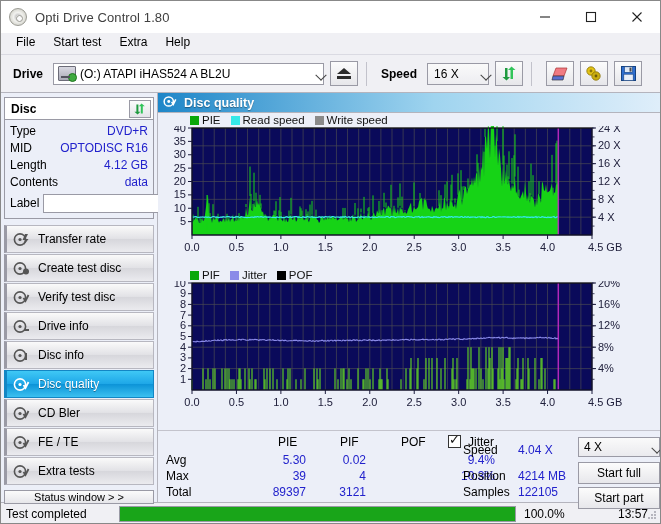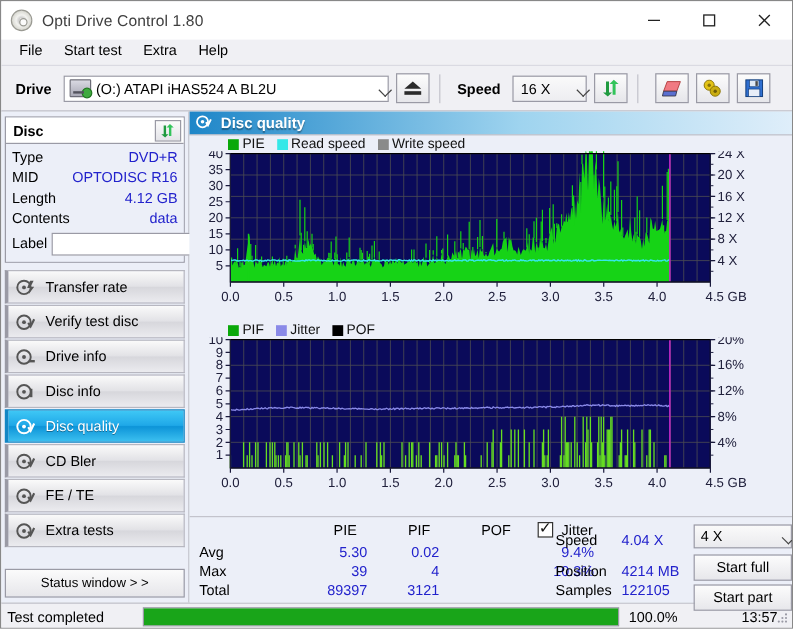--- a/index.html
+++ b/index.html
@@ -379,20 +379,30 @@
       <div class="navlist">
         <div class="nav-item">
           <span class="nav-ico">
             <svg width="17" height="15" viewBox="0 0 17 15">
                 <circle cx="7" cy="7.5" r="5.6" fill="none" stroke="#555" stroke-width="1.6"></circle>
                 <circle cx="7" cy="7.5" r="1.6" fill="#555"></circle>
                 <path d="M12 2 L15 2 L12.5 7 L15.5 7 L11 13 L12 8 L9.6 8 Z" fill="#555"></path>
               </svg>
           </span>
           <span>Transfer rate</span>
+        </div>
+        <div class="nav-item">
+          <span class="nav-ico">
+            <svg width="17" height="15" viewBox="0 0 17 15">
+                <circle cx="7" cy="7.5" r="5.6" fill="none" stroke="#555" stroke-width="1.6"></circle>
+                <circle cx="7" cy="7.5" r="1.6" fill="#555"></circle>
+                <circle cx="13" cy="10.5" r="3" fill="#555"></circle>
+              </svg>
+          </span>
+          <span>Create test disc</span>
         </div>
         <div class="nav-item">
           <span class="nav-ico">
             <svg width="17" height="15" viewBox="0 0 17 15">
                 <circle cx="7" cy="7.5" r="5.6" fill="none" stroke="#555" stroke-width="1.6"></circle>
                 <circle cx="7" cy="7.5" r="1.6" fill="#555"></circle>
                 <path d="M10.5 8 L12.5 11 L15.5 5" fill="none" stroke="#555" stroke-width="1.8"></path>
               </svg>
           </span>
           <span>Verify test disc</span>

